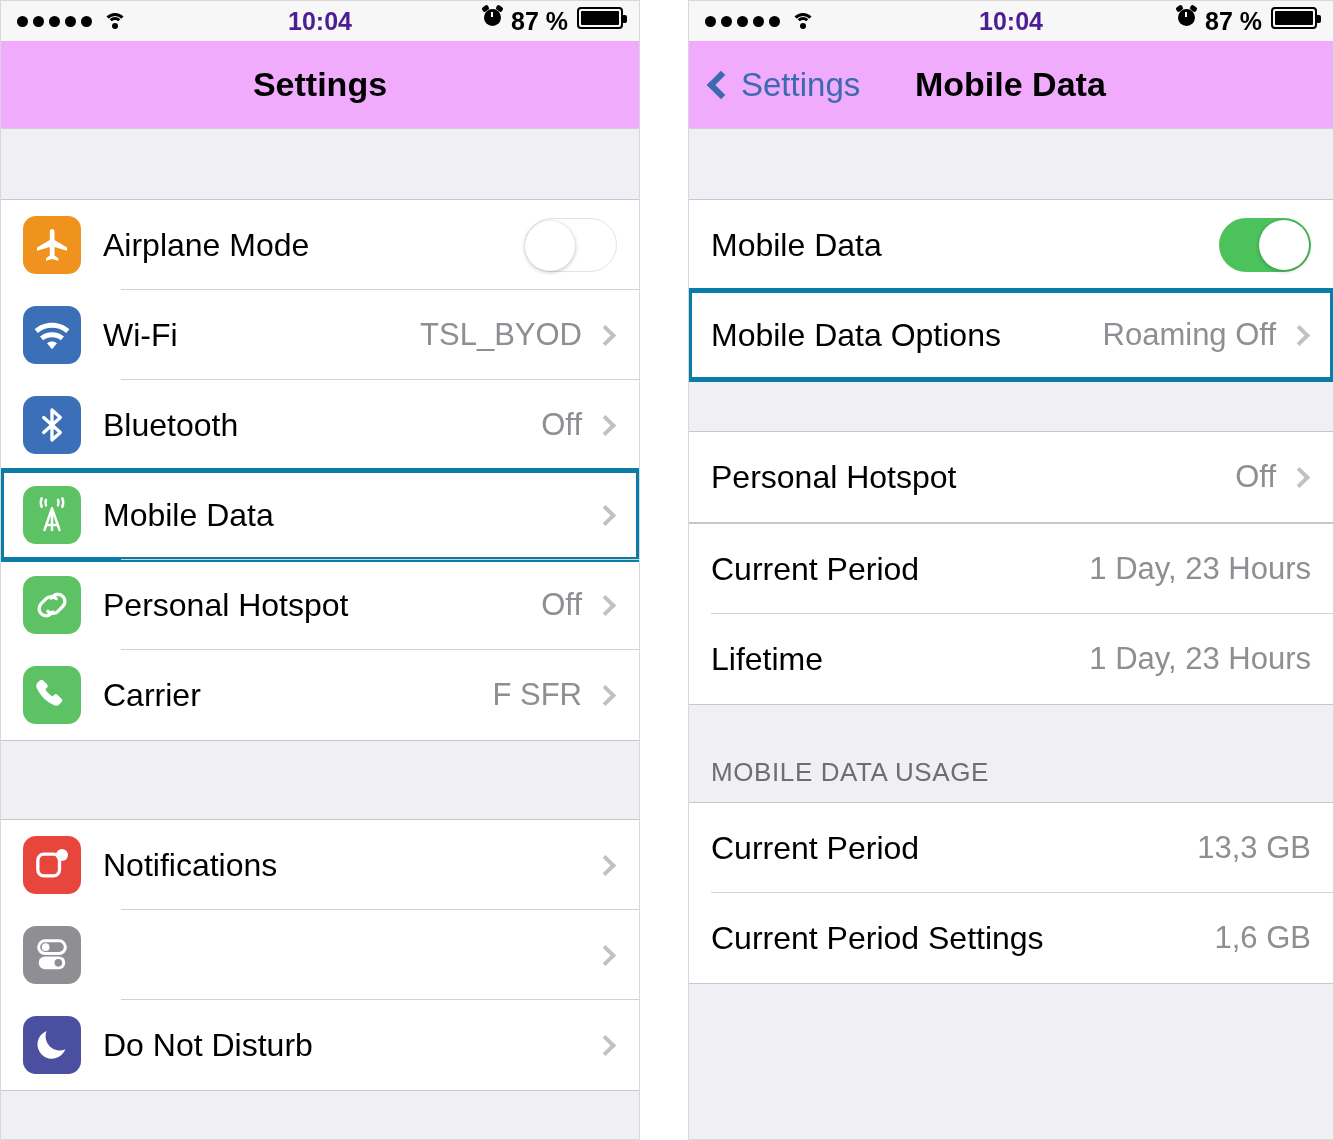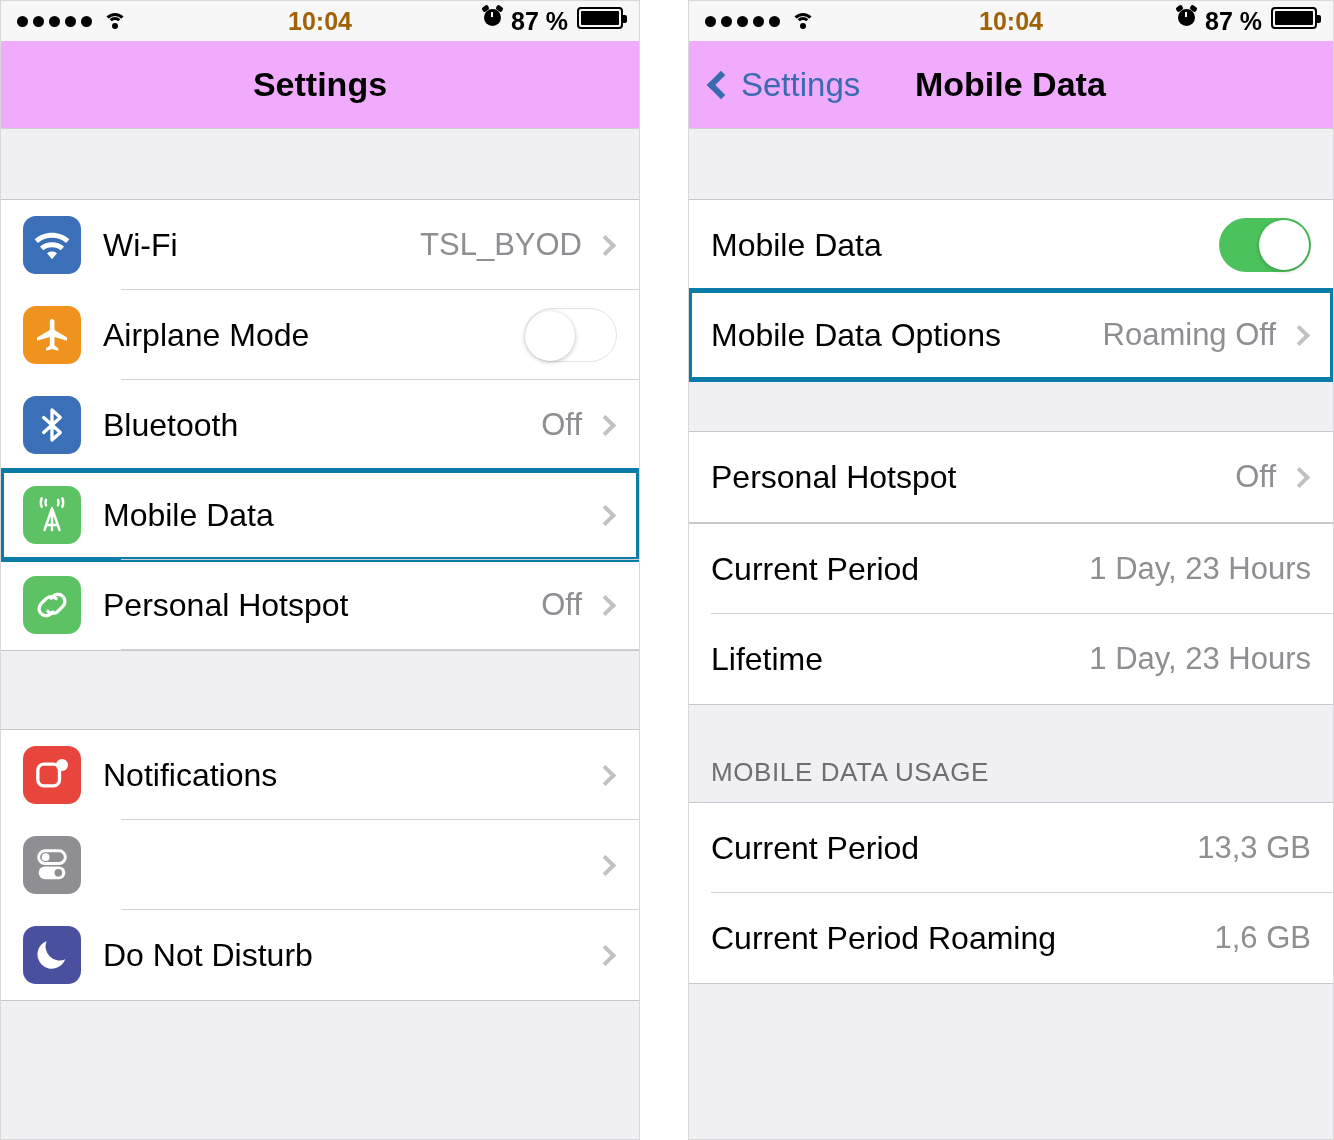--- a/index.html
+++ b/index.html
@@ -57,21 +57,21 @@
     border-radius: 50%;
   }
   .wifi-glyph i.a { width: 24px; height: 24px; top: 1px; }
   .wifi-glyph i.b { width: 15px; height: 15px; top: 5px; }
   .wifi-glyph i.c {
     width: 6px; height: 6px; top: 11px; border-radius: 50%;
     background: #000; border: none;
   }
   .sb-time {
     position: absolute; left: 0; right: 0; text-align: center;
-    font-size: 25px; font-weight: bold; color: #a16207; letter-spacing: 0px;
+    font-size: 25px; font-weight: bold; color: #4c1d95; letter-spacing: 0px;
   }
   .sb-right {
     margin-left: auto; display: flex; align-items: flex-start; gap: 9px;
     position: relative; z-index: 2;
   }
   .alarm-glyph {
     width: 19px; height: 19px; position: relative;
   }
   .alarm-glyph .face {
     width: 17px; height: 17px; border-radius: 50%;
@@ -253,48 +253,48 @@
       <div class="nav-title">Settings</div>
     </div>
 
     <div class="scroll">
 
       <div class="spacer" style="height:70px"></div>
 
       <div class="group">
 
         <div class="row has-icon">
+          <div class="icon ic-airplane">
+            <div class="glyph">
+                <svg viewBox="0 0 24 24" fill="#fff">
+                  <path d="M21 15.5v-2L13.5 9V3.8c0-.8-.6-1.4-1.4-1.4s-1.4.6-1.4 1.4V9L3 13.5v2l7.7-2.3v5.1l-2.3 1.6v1.5l3.7-1 3.7 1v-1.5l-2.3-1.6v-5.1L21 15.5z"></path>
+                </svg>
+              </div>
+          </div>
+          <span class="row-label">Airplane Mode</span>
+          <div class="row-right">
+            <div class="toggle off">
+                <div class="knob"></div>
+              </div>
+          </div>
+          <div class="sep"></div>
+        </div>
+
+        <div class="row has-icon">
           <div class="icon ic-wifi">
             <div class="glyph">
                 <svg viewBox="0 0 24 24" fill="#fff">
                   <path d="M12 20.5l3-3.6c-1.7-1.4-4.3-1.4-6 0l3 3.6zm0-7.2c2 0 3.9.7 5.3 1.9l1.9-2.3c-2-1.7-4.5-2.6-7.2-2.6s-5.2.9-7.2 2.6l1.9 2.3c1.4-1.2 3.3-1.9 5.3-1.9zm0-5.6c3.2 0 6.2 1.1 8.5 3.1l1.9-2.3C19.6 6 15.9 4.6 12 4.6S4.4 6 1.6 8.5l1.9 2.3c2.3-2 5.3-3.1 8.5-3.1z"></path>
                 </svg>
               </div>
           </div>
           <span class="row-label">Wi-Fi</span>
           <div class="row-right">
             <span class="row-value">TSL_BYOD</span>
             <span class="chev"></span>
-          </div>
-          <div class="sep"></div>
-        </div>
-
-        <div class="row has-icon">
-          <div class="icon ic-airplane">
-            <div class="glyph">
-                <svg viewBox="0 0 24 24" fill="#fff">
-                  <path d="M21 15.5v-2L13.5 9V3.8c0-.8-.6-1.4-1.4-1.4s-1.4.6-1.4 1.4V9L3 13.5v2l7.7-2.3v5.1l-2.3 1.6v1.5l3.7-1 3.7 1v-1.5l-2.3-1.6v-5.1L21 15.5z"></path>
-                </svg>
-              </div>
-          </div>
-          <span class="row-label">Airplane Mode</span>
-          <div class="row-right">
-            <div class="toggle off">
-                <div class="knob"></div>
-              </div>
           </div>
           <div class="sep"></div>
         </div>
 
         <div class="row has-icon">
           <div class="icon ic-bt">
             <div class="glyph">
                 <svg viewBox="0 0 24 24" fill="none" stroke="#fff" stroke-width="2" stroke-linejoin="round" stroke-linecap="round">
                   <path d="M7 7.5l10 9L12 21V3l5 4.5-10 9"></path>
                 </svg>
@@ -335,20 +335,34 @@
               </div>
           </div>
           <span class="row-label">Personal Hotspot</span>
           <div class="row-right">
             <span class="row-value">Off</span>
             <span class="chev"></span>
           </div>
           <div class="sep"></div>
         </div>
 
+        <div class="row has-icon">
+          <div class="icon ic-carrier">
+            <div class="glyph">
+                <svg viewBox="0 0 24 24" fill="#fff">
+                  <path d="M6.6 3.2c-.5-.5-1.3-.5-1.8 0L3.3 4.7c-.8.8-1 2-.5 3 2 4.6 5.9 8.5 10.5 10.5 1 .5 2.2.3 3-.5l1.5-1.5c.5-.5.5-1.3 0-1.8l-2.6-2.6c-.5-.5-1.3-.5-1.8 0l-1.1 1.1c-1.8-1-3.3-2.5-4.3-4.3l1.1-1.1c.5-.5.5-1.3 0-1.8L6.6 3.2z"></path>
+                </svg>
+              </div>
+          </div>
+          <span class="row-label">Carrier</span>
+          <div class="row-right">
+            <span class="row-value">F SFR</span>
+            <span class="chev"></span>
+          </div>
+        </div>
 
       </div>
 
       <div class="spacer" style="height:78px"></div>
 
       <div class="group">
 
         <div class="row has-icon">
           <div class="icon ic-notif">
             <div class="glyph">
@@ -501,21 +515,21 @@
 
       <div class="group">
         <div class="row no-icon">
           <span class="row-label">Current Period</span>
           <div class="row-right">
             <span class="row-value">13,3 GB</span>
           </div>
           <div class="sep"></div>
         </div>
         <div class="row no-icon">
-          <span class="row-label">Current Period Roaming</span>
+          <span class="row-label">Current Period Settings</span>
           <div class="row-right">
             <span class="row-value">1,6 GB</span>
           </div>
         </div>
       </div>
 
       <div class="spacer" style="height:40px"></div>
 
     </div>
   </div>

